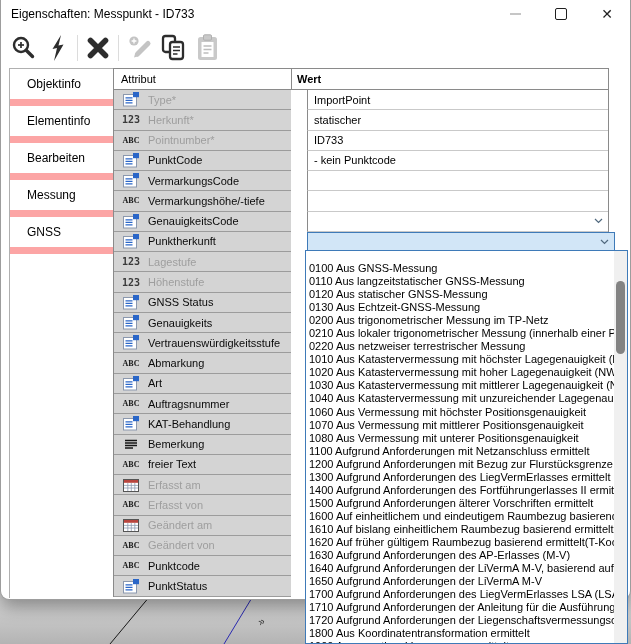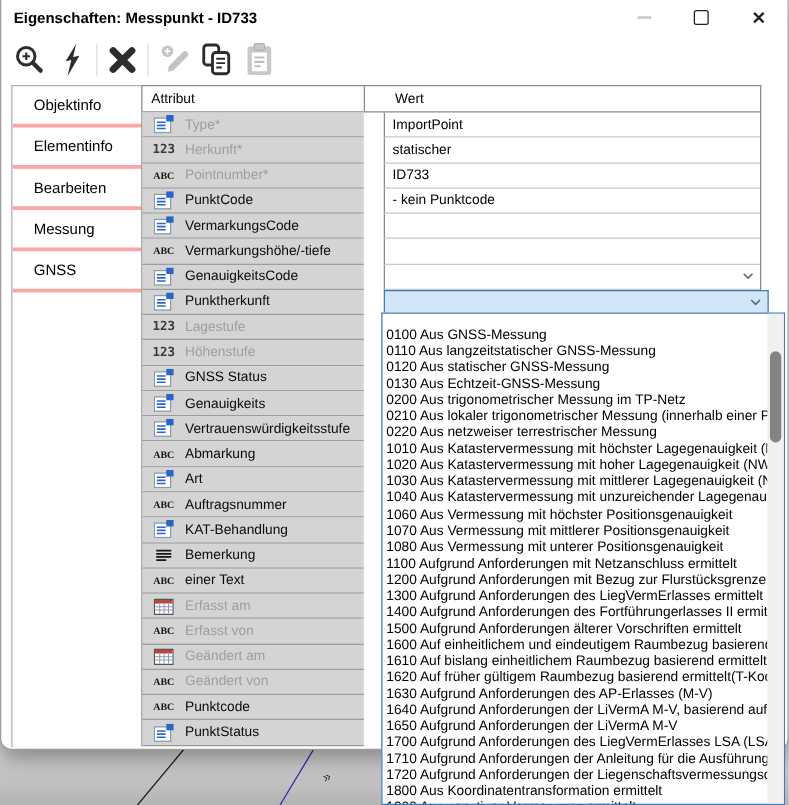--- a/index.html
+++ b/index.html
@@ -8,46 +8,46 @@
 
   
   .canvas{position:absolute;inset:0;background:linear-gradient(180deg,#f1f1f1 0%,#ececec 88%,#c6c6c6 96%,#b4b4b4 100%);}
   .canvas svg{position:absolute;inset:0;}
 
   
   .dialog{position:absolute;left:0;top:0;width:629px;height:599px;background:#fff;
           border:1px solid #9d9d9d;border-top:none;border-radius:0 0 9px 9px;
           box-shadow:0 6px 18px rgba(0,0,0,.38);}
 
-  .titlebar{height:28px;display:flex;align-items:center;font-weight:bold;}
+  .titlebar{height:28px;display:flex;align-items:center;}
   .title{margin-left:10px;font-size:12px;color:#000;}
   .winbtns{margin-left:auto;display:flex;height:100%;}
   .wb{width:46px;height:100%;display:flex;align-items:center;justify-content:center;cursor:default;}
   .wb.min::after{content:"";width:11px;height:2px;background:#c6c6c6;}
   .wb.max::after{content:"";width:10px;height:10px;border:1.6px solid #1f1f1f;border-radius:2px;}
   .wb.close::after{content:"✕";font-size:14px;color:#1f1f1f;}
 
   .toolbar{height:39px;display:flex;align-items:center;padding-left:5px;}
   .tbtn{width:34px;height:32px;border:none;background:transparent;display:flex;align-items:center;justify-content:center;padding:0;}
   .tsep{width:1px;height:26px;background:#dcdcdc;margin:0 3px;}
 
   
   .sidebar{position:absolute;left:8px;top:68px;width:120px;height:530px;background:#fff;
            border-top:1px solid #b0b0b0;border-left:1px solid #b0b0b0;box-sizing:border-box;}
   .sitem{height:30px;line-height:30px;padding-left:17px;font-size:12px;color:#000;
-         border-bottom:3px solid #fca5a5;white-space:nowrap;cursor:default;}
+         border-bottom:7px solid #fca5a5;white-space:nowrap;cursor:default;}
   .sitem.active{font-weight:bold;}
 
   
   .grid{position:absolute;left:112px;top:68px;width:494px;background:#fff;font-size:11px;
         border:1px solid #8a8a8a;border-bottom:none;box-sizing:content-box;overflow:visible;}
   .ghead{height:20px;display:flex;border-bottom:1px solid #8a8a8a;}
   .ghead .h{line-height:20px;color:#000;}
   .ghead .h1{width:177px;padding-left:7px;box-sizing:border-box;}
-  .ghead .h2{flex:1;padding-left:24px;border-left:1px solid #8a8a8a;}
+  .ghead .h2{flex:1;padding-left:5px;border-left:1px solid #8a8a8a;font-weight:bold;}
   .grow{height:20.28px;display:flex;position:relative;gap:16px;}
   .acell{width:177px;height:100%;background:#d4d4d4;display:flex;align-items:center;
          padding-left:8px;box-sizing:border-box;border-bottom:1px solid #9c9c9c;}
   .icon{width:18px;flex:none;display:flex;align-items:center;justify-content:center;}
   .ic123{font-family:"DejaVu Sans Mono",monospace;font-size:10px;font-weight:bold;color:#3a3a3a;}
   .icabc{font-family:"Liberation Serif",serif;font-size:8px;font-weight:bold;color:#141414;}
   .albl{margin-left:8px;white-space:nowrap;color:#0a0a0a;}
   .grow.disabled .albl{color:#9e9e9e;}
   .vcell{flex:1;height:100%;display:flex;align-items:center;padding-left:6px;box-sizing:border-box;
          border-left:1px solid #8a8a8a;border-bottom:1px solid #c9c9c9;color:#000;white-space:nowrap;position:relative;}
@@ -363,21 +363,21 @@
             </span>
             <span class="albl">Bemerkung</span>
           </div>
           <div class="vcell"></div>
         </div>
         <div class="grow">
           <div class="acell">
             <span class="icon">
               <span class="icabc">ABC</span>
             </span>
-            <span class="albl">einer Text</span>
+            <span class="albl">freier Text</span>
           </div>
           <div class="vcell"></div>
         </div>
         <div class="grow disabled">
           <div class="acell">
             <span class="icon">
               <svg width="16" height="14" viewBox="0 0 16 14">
                 <rect x="0.5" y="1.5" width="15" height="12" fill="#fff" stroke="#555"></rect>
                 <rect x="1" y="2" width="14" height="2.8" fill="#b8453e"></rect>
                 <path d="M1 7.4 h14 M1 10 h14" stroke="#8d9ab0" stroke-width="0.8"></path>

